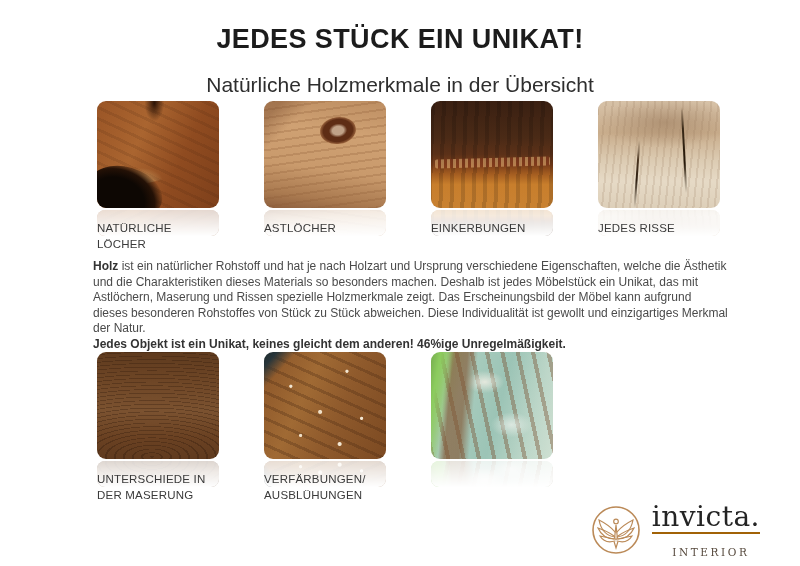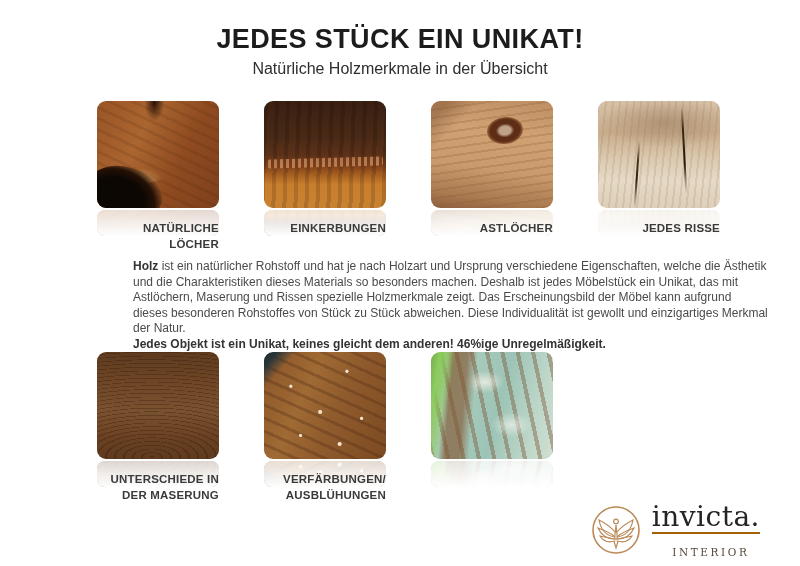--- a/index.html
+++ b/index.html
@@ -9,21 +9,21 @@
     font-family:"Liberation Sans", sans-serif;
     position:relative;
     overflow:hidden;
     color:#1c1c1c;
   }
   .page { position:absolute; inset:0; }
 
   
   .header { position:absolute; top:24px; left:0; width:800px; text-align:center; }
   .title { font-size:27px; font-weight:700; letter-spacing:.4px; color:#1c1c1c; }
-  .subtitle { font-size:16px; font-weight:400; color:#2e2e2e; margin-top:5px; }
+  .subtitle { font-size:21px; font-weight:400; color:#2e2e2e; margin-top:18px; }
 
   
   .tile-row { position:absolute; left:97px; display:flex; gap:45px; }
   .row-top { top:101px; }
   .row-bottom { top:352px; }
   .tile { position:relative; width:122px; }
   .tile-img {
     position:relative; width:122px; height:107px;
     border-radius:9px; overflow:hidden;
   }
@@ -32,21 +32,21 @@
     position:absolute; top:109px; left:0; width:122px; height:26px;
     border-radius:8px; overflow:hidden;
     transform:scaleY(-1); opacity:.45; z-index:0;
   }
   .tile-reflection::after {
     content:""; position:absolute; inset:0;
     background:linear-gradient(to bottom, #fff 0%, rgba(255,255,255,.55) 100%);
   }
   .tile-label {
     position:relative; z-index:2; margin-top:12px;
-    text-align:right; font-size:11.5px; font-weight:700;
+    text-align:left; font-size:11.5px; font-weight:400;
     color:#3a3a3a; letter-spacing:.2px; line-height:1.4;
     white-space:pre-line;
   }
 
   
   .wood1 { 
     background:
       radial-gradient(ellipse 14px 26px at 47% 2%, #2a1206 0%, rgba(42,18,6,0) 70%),
       repeating-linear-gradient(25deg, rgba(60,28,10,.12) 0 3px, rgba(0,0,0,0) 3px 10px),
       linear-gradient(115deg, #9a5526 0%, #aa6530 35%, #8f4b20 65%, #7e401b 100%);
@@ -126,21 +126,21 @@
       linear-gradient(115deg, #a8713a, #8f5a28 55%, #7e4c20); }
   .w8-left { left:4%; top:50%; width:40%; height:62%; transform:skewY(17deg);
     background:repeating-linear-gradient(5deg, rgba(50,26,10,.22) 0 2px, rgba(0,0,0,0) 2px 8px),
                linear-gradient(100deg, #8a5526, #6e3f1a 75%); }
   .w8-right { left:43%; top:55%; width:44%; height:58%; transform:skewY(-11deg);
     background:repeating-linear-gradient(-4deg, rgba(40,20,8,.22) 0 2px, rgba(0,0,0,0) 2px 8px),
                linear-gradient(80deg, #5e3414, #7a4a20 60%, #8a5526); }
 
   
   .paragraph { position:absolute; top:259px; left:93px; width:636px;
-    font-size:12px; line-height:15.6px; color:#4a4a4a;margin-left:40px; }
+    font-size:12px; line-height:15.6px; color:#4a4a4a; }
   .paragraph b { color:#333; }
   .bold-line { font-weight:700; color:#333; }
 
   
   .logo { position:absolute; right:40px; bottom:8px; display:flex; align-items:center; gap:11px; }
   .logo-emblem { width:50px; height:50px; }
   .logo-text { display:flex; flex-direction:column; }
   .brand {
     font-family:"DejaVu Serif", serif; font-size:28px; line-height:1.05;
     color:#242424; letter-spacing:.5px;
@@ -165,32 +165,32 @@
     <figure class="tile">
       <div class="tile-img wood1">
         <i class="w1-rim"></i>
         <i class="w1-hole"></i>
       </div>
       <div class="tile-reflection wood1"></div>
       <figcaption class="tile-label">NATÜRLICHE
 LÖCHER</figcaption>
     </figure>
     <figure class="tile">
+      <div class="tile-img wood2">
+        <i class="w2-knot"></i>
+      </div>
+      <div class="tile-reflection wood2"></div>
+      <figcaption class="tile-label">ASTLÖCHER</figcaption>
+    </figure>
+    <figure class="tile">
       <div class="tile-img wood3">
         <i class="w3-notch"></i>
       </div>
       <div class="tile-reflection wood3"></div>
       <figcaption class="tile-label">EINKERBUNGEN</figcaption>
-    </figure>
-    <figure class="tile">
-      <div class="tile-img wood2">
-        <i class="w2-knot"></i>
-      </div>
-      <div class="tile-reflection wood2"></div>
-      <figcaption class="tile-label">ASTLÖCHER</figcaption>
     </figure>
     <figure class="tile">
       <div class="tile-img wood4">
         <i class="w4-crack1"></i>
         <i class="w4-crack2"></i>
       </div>
       <div class="tile-reflection wood4"></div>
       <figcaption class="tile-label">JEDES RISSE</figcaption>
     </figure>
   </div>

